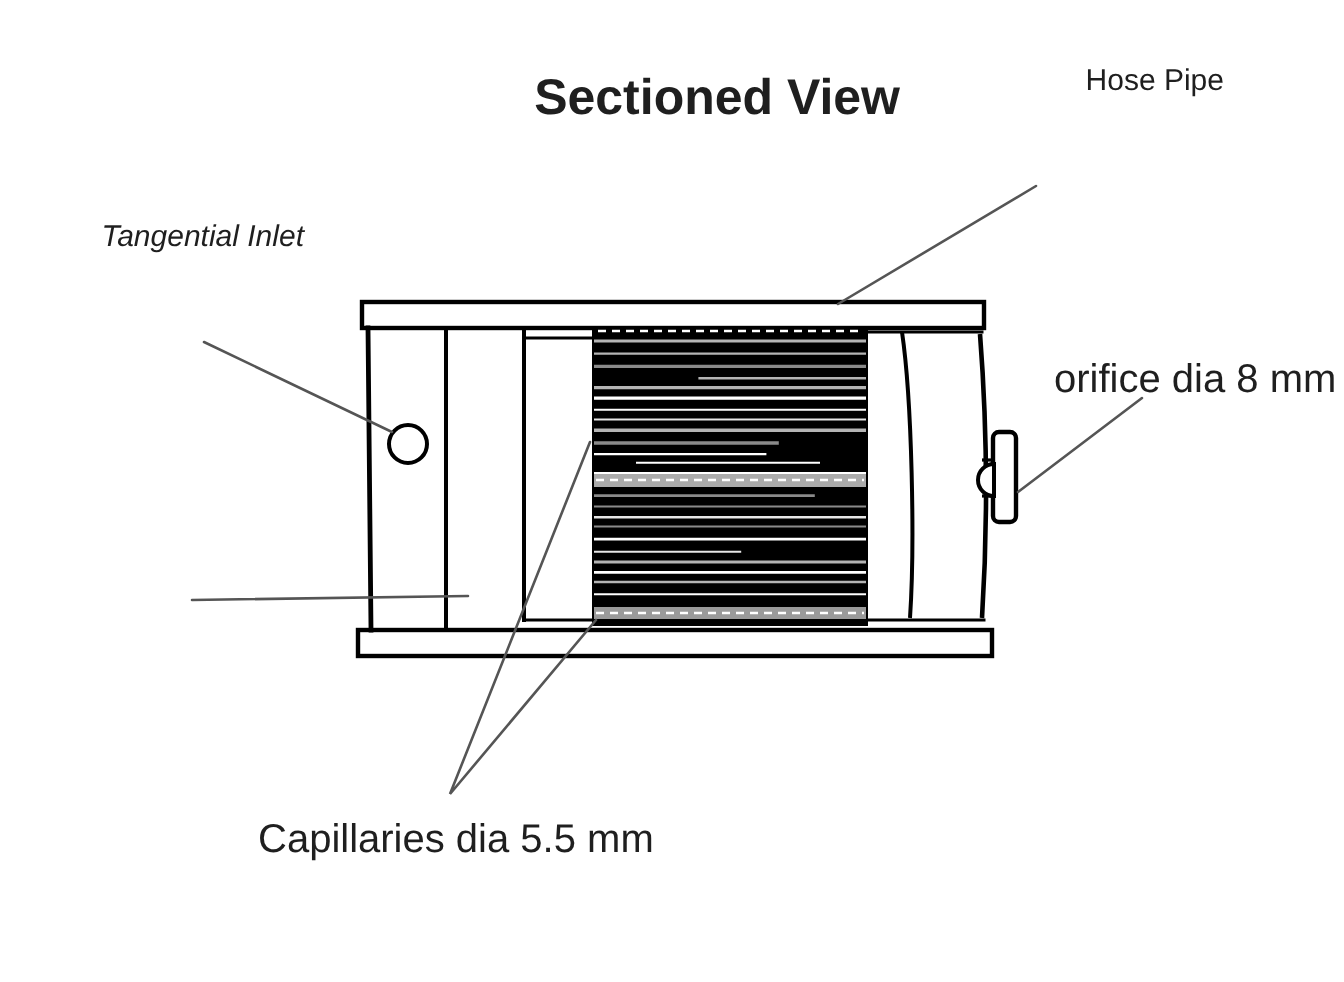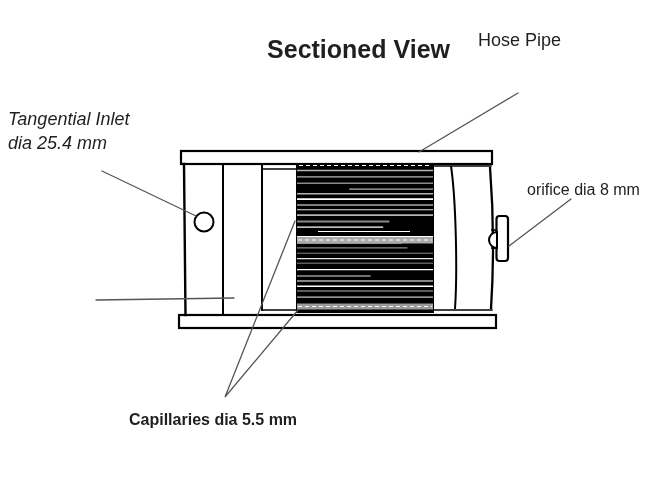--- a/index.html
+++ b/index.html
@@ -12,27 +12,27 @@
     color:var(--text,#1f1f1f);
   }
   svg.drawing{position:absolute;left:0;top:0;}
   .label{position:absolute;white-space:nowrap;}
   .title{
     left:212px;top:35px;width:238px;
     text-align:right;
     font-size:25px;font-weight:bold;
     letter-spacing:0px;
   }
-  .two-line{text-align:left;font-size:18px;line-height:25px;}
+  .two-line{text-align:right;font-size:15px;line-height:25px;}
   .hose-label{left:478px;top:28px;width:134px;}
   .tangential-label{left:8px;top:107px;width:144px;line-height:24px;font-style:italic;}
-  .single{font-size:16px;line-height:22px;}
+  .single{font-size:20px;line-height:22px;}
   .orifice-label{left:527px;top:179px;}
   .foam-label{left:24px;top:267px;}
-  .capillaries-label{left:129px;top:409px;font-weight:bold;}
+  .capillaries-label{left:129px;top:409px;}
 </style>
 </head>
 <body>
 
 <div class="stage" style="--bg: #ffffff; --text: #1f1f1f;">
 
   <svg class="drawing" width="672" height="491" viewBox="0 0 672 491">
 
     <g fill="none" stroke="#000000" stroke-linecap="square">
 
@@ -110,20 +110,19 @@
   </svg>
 
   <div class="label title">Sectioned View</div>
 
   <div class="label two-line hose-label">
     <div>Hose Pipe</div>
   </div>
 
   <div class="label two-line tangential-label">
     <div>Tangential Inlet</div>
-    <div>dia 25.4 mm</div>
   </div>
 
   <div class="label single orifice-label">orifice dia 8 mm</div>
 
 
   <div class="label single capillaries-label">Capillaries dia 5.5 mm</div>
 </div>
 
 </body></html>

